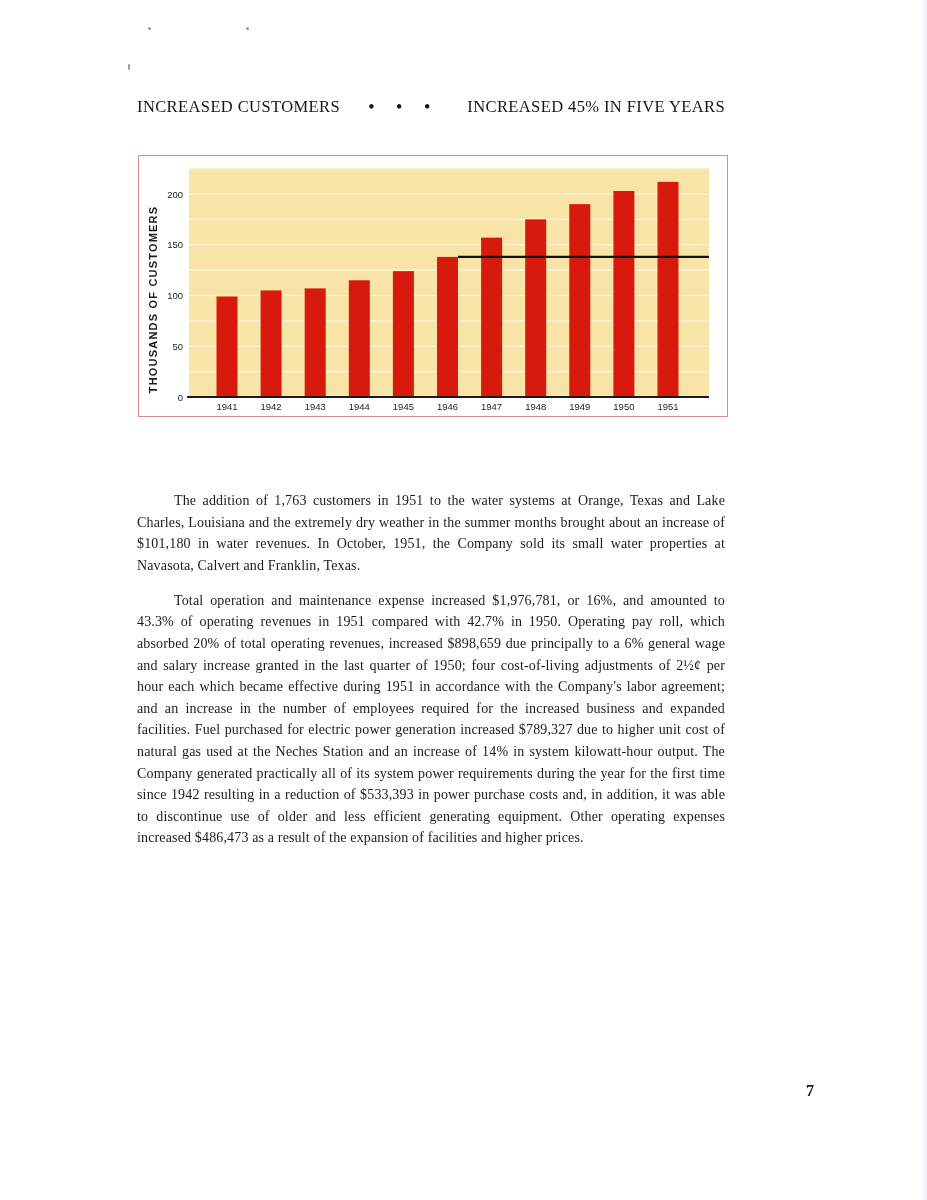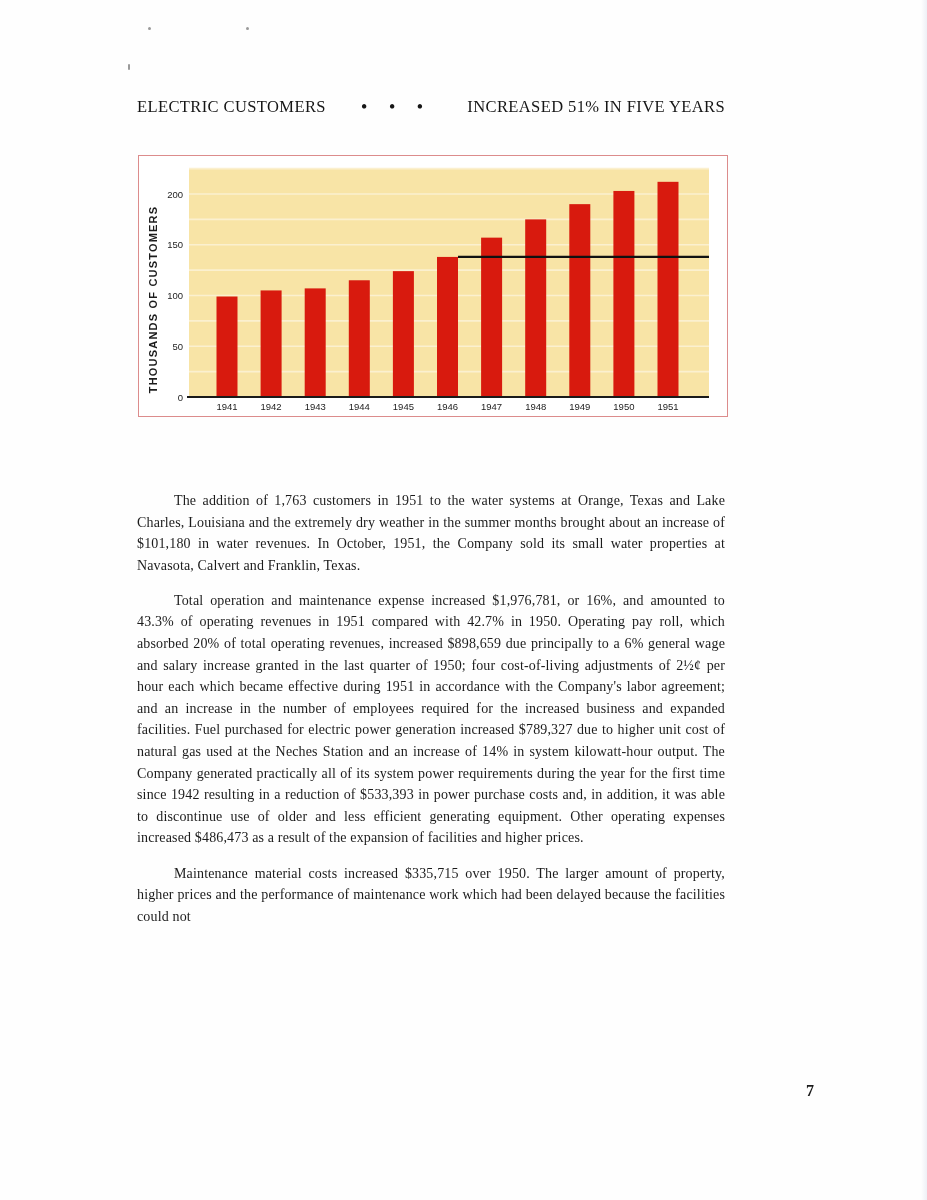--- a/index.html
+++ b/index.html
@@ -31,23 +31,23 @@
   </style>
 </head>
 <body>
 
 <div class="right-edge"></div>
 <div class="speck" style="left:148px;top:27px;width:3px;height:3px;"></div>
 <div class="speck" style="left:246px;top:27px;width:3px;height:3px;"></div>
 <div class="speck" style="left:128px;top:64px;width:2px;height:6px;border-radius:1px;"></div>
 
 <div class="heading">
-  <span>ELECTRIC CUSTOMERS</span>
+  <span>INCREASED CUSTOMERS</span>
   <span class="dots">• • •</span>
-  <span>INCREASED 51% IN FIVE YEARS</span>
+  <span>INCREASED 45% IN FIVE YEARS</span>
 </div>
 
 <div class="chart-frame">
   <svg id="chart" width="587" height="259" xmlns="http://www.w3.org/2000/svg">
     <rect id="plot-bg" x="50" y="12.625000000000028" width="520" height="228.37499999999997" fill="#f8e4a6"></rect>
     <g id="grid-layer">
         <line x1="50" x2="570" y1="215.625" y2="215.625" stroke="#fbf0cf" stroke-width="1.6"></line>
         <line x1="50" x2="570" y1="190.25" y2="190.25" stroke="#fbf0cf" stroke-width="1.6"></line>
         <line x1="50" x2="570" y1="164.875" y2="164.875" stroke="#fbf0cf" stroke-width="1.6"></line>
         <line x1="50" x2="570" y1="139.5" y2="139.5" stroke="#fbf0cf" stroke-width="1.6"></line>
@@ -92,16 +92,15 @@
         <text x="44" y="92.25000000000003" text-anchor="end" font-size="9.5" font-family="Liberation Sans, DejaVu Sans, sans-serif" fill="#1c1c1c">150</text>
         <text x="44" y="41.50000000000003" text-anchor="end" font-size="9.5" font-family="Liberation Sans, DejaVu Sans, sans-serif" fill="#1c1c1c">200</text>
       </g>
     <text id="ylabel" x="0" y="0" transform="translate(18,143.5) rotate(-90)" text-anchor="middle" font-size="11" font-weight="bold" letter-spacing="1.2" font-family="Liberation Sans, DejaVu Sans, sans-serif" fill="#1c1c1c">THOUSANDS OF CUSTOMERS</text>
   </svg>
 </div>
 
 <div class="paras">
   <p>The addition of 1,763 customers in 1951 to the water systems at Orange, Texas and Lake Charles, Louisiana and the extremely dry weather in the summer months brought about an increase of $101,180 in water revenues.  In October, 1951, the Company sold its small water properties at Navasota, Calvert and Franklin, Texas.</p>
   <p>Total operation and maintenance expense increased $1,976,781, or 16%, and amounted to 43.3% of operating revenues in 1951 compared with 42.7% in 1950.  Operating pay roll, which absorbed 20% of total operating revenues, increased $898,659 due principally to a 6% general wage and salary increase granted in the last quarter of 1950; four cost-of-living adjustments of 2½¢ per hour each which became effective during 1951 in accordance with the Company's labor agreement; and an increase in the number of employees required for the increased business and expanded facilities.  Fuel purchased for electric power generation increased $789,327 due to higher unit cost of natural gas used at the Neches Station and an increase of 14% in system kilowatt-hour output. The Company generated practically all of its system power requirements during the year for the first time since 1942 resulting in a reduction of $533,393 in power purchase costs and, in addition, it was able to discontinue use of older and less efficient generating equipment.  Other operating expenses increased $486,473 as a result of the expansion of facilities and higher prices.</p>
-  <p>Maintenance material costs increased $335,715 over 1950.  The larger amount of property, higher prices and the performance of maintenance work which had been delayed because the facilities could not</p>
 </div>
 
 <div class="page-number">7</div>
 
 </body></html>

